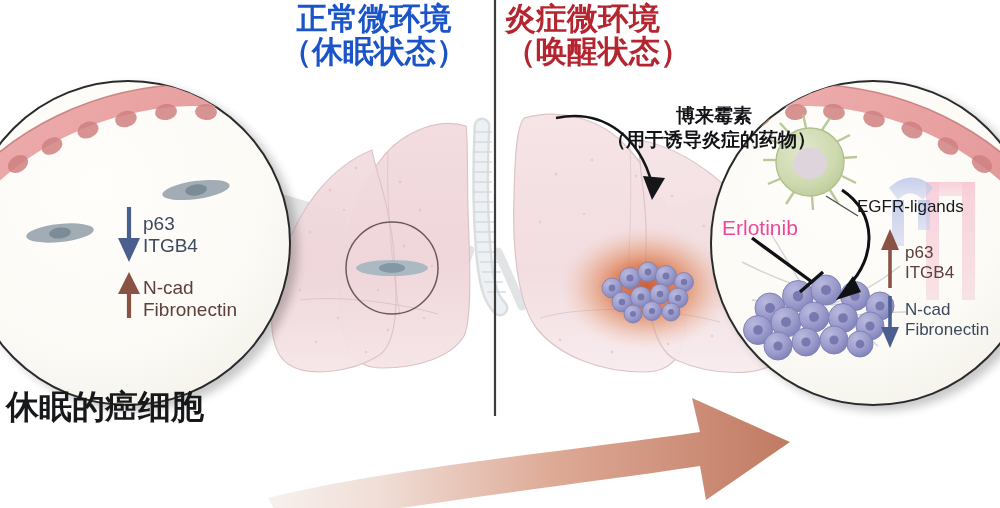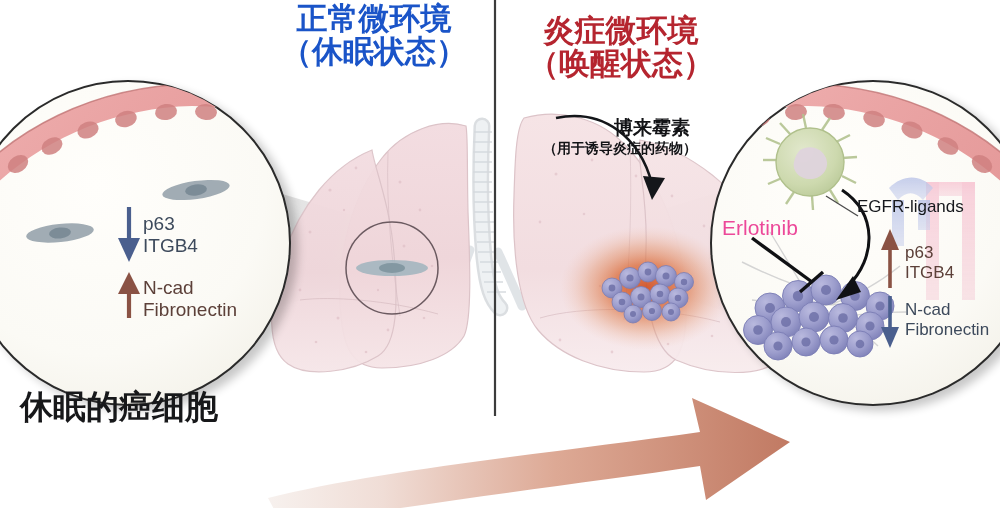--- a/index.html
+++ b/index.html
@@ -37,48 +37,46 @@
     font-size: 31px;
     text-align: center;
     left: 258px;
     top: 2px;
     width: 232px;
     letter-spacing: 0px;
   }
   .heading-right {
     color: #b5252f;
     font-size: 31px;
-    text-align: center;
     left: 505px;
-    top: 14px;
+    top: 2px;
     width: 232px;
   }
   .caption {
     position: absolute;
     color: #17181a;
     font-family: "Liberation Serif", "DejaVu Serif", serif;
     font-weight: bold;
     font-size: 33px;
     white-space: pre;
   }
-  .caption-left  { left: 20px;  top: 385px; }
+  .caption-left  { left: 6px;  top: 385px; }
   .caption-right { left: 728px; top: 393px; }
   .drug-label {
     position: absolute;
     color: #121316;
     font-family: "Liberation Serif", "DejaVu Serif", serif;
     font-weight: bold;
     font-size: 19px;
     line-height: 1.25;
     white-space: pre;
-    text-align: center;
-    margin-top: 12px;
+    text-align: right;
   }
   .drug-label-main { left: 552px; top: 104px; width: 200px; }
-  .drug-label-sub  { left: 476px; top: 128px; width: 288px; font-size: 14px; }
+  .drug-label-sub  { left: 528px; top: 128px; width: 288px; font-size: 19px; }
   .sans-label {
     position: absolute;
     font-family: "Liberation Sans", "DejaVu Sans", sans-serif;
     white-space: pre;
     line-height: 1.18;
   }
   .lab-p63-left   { left: 143px; top: 213px; font-size: 19px; color: #3d4a5c; }
   .lab-ncad-left  { left: 143px; top: 277px; font-size: 19px; color: #5c4039; }
   .lab-p63-right  { left: 905px; top: 243px; font-size: 17px; color: #5c4039; }
   .lab-ncad-right { left: 905px; top: 300px; font-size: 17px; color: #3d4a5c; }

